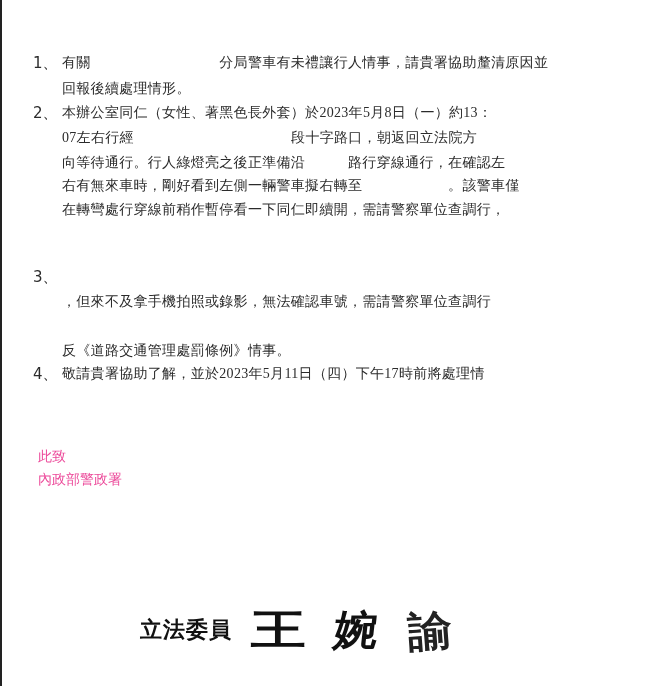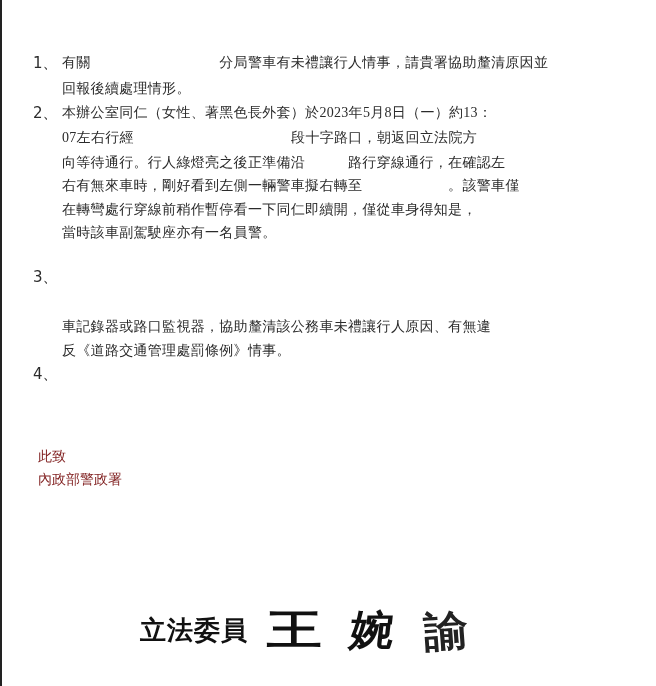--- a/index.html
+++ b/index.html
@@ -18,29 +18,29 @@
     position: absolute; left: 33px;
     font-size: 15px; letter-spacing: 0px; color: #2b2b2b;
   }
   .line {
     position: absolute; left: 62px;
     font-size: 14px; white-space: nowrap; color: #2b2b2b;
     letter-spacing: 0.3px;
     font-family: Liberation Serif, serif;
   }
   .closing {
-    position: absolute; left: 38px; font-size: 14px; color: #7f1d1d; white-space: nowrap;
+    position: absolute; left: 38px; font-size: 14px; color: #ec4899; white-space: nowrap;
   }
   .signature {
     position: absolute; top: 600px; left: 140px; height: 60px;
     display: flex; align-items: center;
   }
   .sig-title {
     font-family: "DejaVu Serif", "Liberation Serif", serif;
-    font-weight: bold; font-size: 26px; color: #111; letter-spacing: 1px;
+    font-weight: bold; font-size: 22px; color: #111; letter-spacing: 1px;
   }
   .sig-name {
     font-family: "DejaVu Serif", "Liberation Serif", serif;
     font-weight: 900; font-size: 44px; color: #111;
     margin-left: 28px; letter-spacing: 30px;
     transform: scaleY(0.95);
   }
   .sig-name span { display: inline-block; }
   .sig-name .c1 { transform: scaleX(1.25); }
   .sig-name .c2 { transform: skewX(-6deg); }
@@ -55,29 +55,29 @@
 
   <div class="item-num" style="top:54px">1、</div>
   <div class="line" style="top:54px">有關　　　　　　　　　分局警車有未禮讓行人情事，請貴署協助釐清原因並</div>
   <div class="line" style="top:80px">回報後續處理情形。</div>
 
   <div class="item-num" style="top:104px">2、</div>
   <div class="line" style="top:104px">本辦公室同仁（女性、著黑色長外套）於2023年5月8日（一）約13：</div>
   <div class="line" style="top:129px">07左右行經　　　　　　　　　　　段十字路口，朝返回立法院方</div>
   <div class="line" style="top:177px">右有無來車時，剛好看到左側一輛警車擬右轉至　　　　　　。該警車僅</div>
   <div class="line" style="top:154px">向等待通行。行人綠燈亮之後正準備沿　　　路行穿線通行，在確認左</div>
-  <div class="line" style="top:201px">在轉彎處行穿線前稍作暫停看一下同仁即續開，僅從車身得知是，</div>
-  <div class="line" style="top:224px">當時該車副駕駛座亦有一名員警。</div>
+  <div class="line" style="top:201px">在轉彎處行穿線前稍作暫停看一下同仁即續開，需請警察單位查調行，</div>
   <div class="line" style="top:247px"></div>
 
   <div class="item-num" style="top:268px">3、</div>
-  <div class="line" style="top:318px">車記錄器或路口監視器，協助釐清該公務車未禮讓行人原因、有無違</div>
+  <div class="line" style="top:293px">，但來不及拿手機拍照或錄影，無法確認車號，需請警察單位查調行</div>
   <div class="line" style="top:342px">反《道路交通管理處罰條例》情事。</div>
 
   <div class="item-num" style="top:365px">4、</div>
+  <div class="line" style="top:365px">敬請貴署協助了解，並於2023年5月11日（四）下午17時前將處理情</div>
 
   <div class="closing" style="top:448px">此致</div>
   <div class="closing" style="top:471px">內政部警政署</div>
 
   <div class="signature">
     <span class="sig-title">立法委員</span>
     <span class="sig-name">
       <span class="c1">王</span><span class="c2">婉</span><span class="c3">諭</span>
     </span>
   </div>

